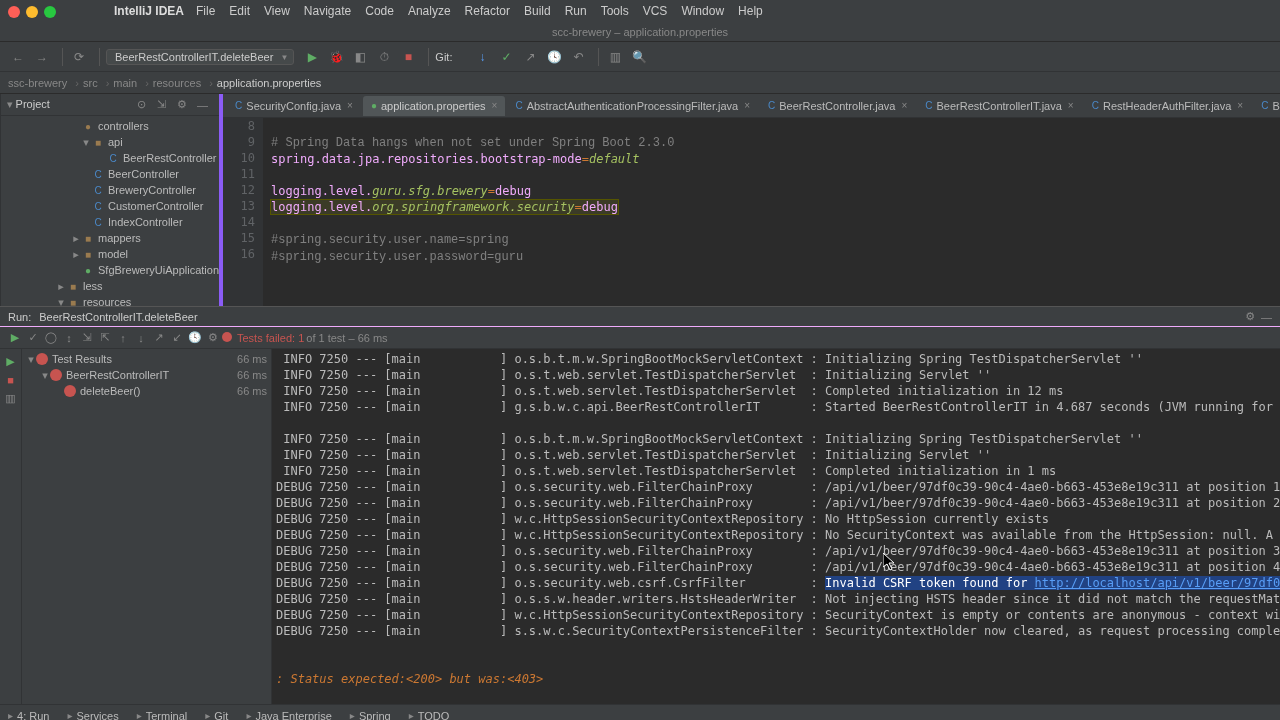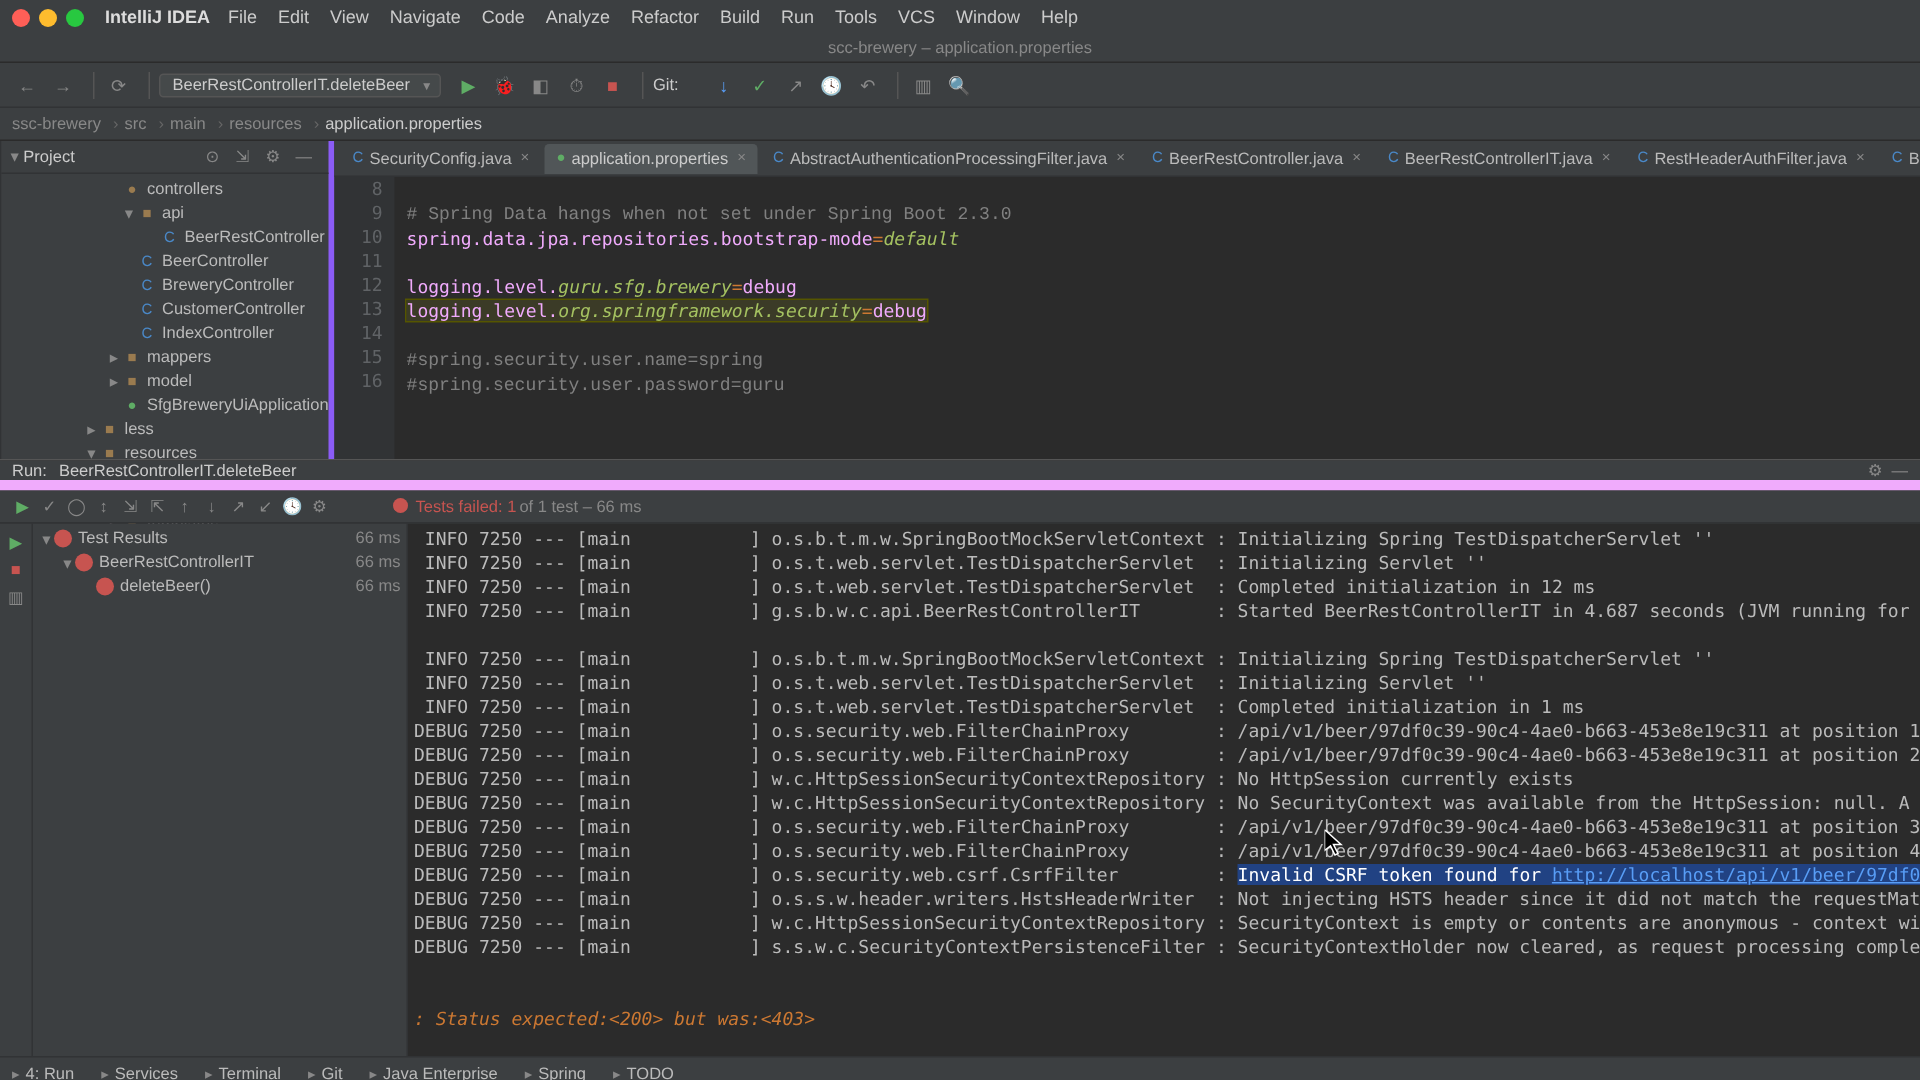--- a/index.html
+++ b/index.html
@@ -2,21 +2,21 @@
 <html><head>
 <meta charset="utf-8">
 <style>
 * { margin: 0; padding: 0; box-sizing: border-box; }
 body { font-family: -apple-system, "Helvetica Neue", Arial, sans-serif; font-size: 12px; background: #3c3f41; color: #bbbbbb; width: 1280px; height: 720px; overflow: hidden; position: relative; }
 .mac-buttons { display: flex; gap: 6px; position: absolute; left: 8px; top: 6px; }
 .mac-btn { width: 12px; height: 12px; border-radius: 50%; }
 .mac-close { background: #ff5f57; }
 .mac-min { background: #febc2e; }
 .mac-max { background: #28c840; }
-.menubar { height: 22px; background: #3c3f41; display: flex; align-items: center; padding-left: 70px; color: #ccc; font-size: 12px; }
+.menubar { height: 22px; background: #3c3f41; display: flex; align-items: center; padding-left: 70px; color: #ccc; font-size: 12px; margin-left: 44px; }
 .menubar .app-name { font-weight: bold; margin-right: 12px; color: #ddd; }
 .menubar .menu-item { margin-right: 14px; cursor: default; }
 .title-row { height: 20px; background: #3c3f41; text-align: center; font-size: 11px; color: #888; line-height: 20px; border-bottom: 1px solid #2b2b2b; }
 .toolbar { height: 30px; background: #3c3f41; display: flex; align-items: center; padding: 0 8px; border-bottom: 1px solid #313335; }
 .toolbar .runconfig { background: #45494a; border: 1px solid #555; border-radius: 3px; padding: 1px 20px 1px 8px; font-size: 11px; color: #ccc; margin-right: 8px; position: relative; }
 .toolbar .runconfig::after { content: "▼"; font-size: 8px; position: absolute; right: 5px; top: 3px; color: #888; }
 .toolbar .tb-icon { width: 20px; height: 20px; display: flex; align-items: center; justify-content: center; color: #888; margin-right: 4px; font-size: 12px; }
 .toolbar .tb-run { color: #5fad65; }
 .toolbar .tb-debug { color: #888; }
 .toolbar .sep { width: 1px; height: 18px; background: #555; margin: 0 6px; }
@@ -49,29 +49,29 @@
 .etab .close { margin-left: 6px; color: #888; font-size: 10px; }
 .code-area { flex: 1; display: flex; font-family: "Menlo", "Consolas", monospace; font-size: 12px; line-height: 16px; overflow: hidden; }
 .gutter { width: 40px; text-align: right; padding-right: 8px; color: #606366; background: #313335; }
 .code-lines { flex: 1; padding-left: 8px; white-space: pre; }
 .c-comment { color: #808080; font-family: Liberation Mono, monospace; }
 .c-key { color: #f0abfc; }
 .c-eq { color: #cc7832; }
 .c-val { color: #a5c261; font-style: italic; }
 .c-highlight { background: rgba(255,255,0,0.08); outline: 1px solid #555500; }
 .run-panel { height: 398px; background: #2b2b2b; border-top: 1px solid #555; display: flex; flex-direction: column; }
-.run-header { height: 20px; background: #3c3f41; display: flex; align-items: center; padding: 0 8px; font-size: 11px; color: #ccc; border-bottom: 7px solid #f0abfc; }
+.run-header { height: 20px; background: #3c3f41; display: flex; align-items: center; padding: 0 8px; font-size: 11px; color: #ccc; border-bottom: 1px solid #f0abfc; }
 .run-header .rh-label { margin-right: 8px; }
 .run-header .rh-name { color: #ccc; }
 .run-header .spacer { flex: 1; }
 .run-header .rh-icon { color: #888; margin-left: 6px; }
 .run-toolbar { height: 22px; background: #3c3f41; display: flex; align-items: center; padding: 0 6px; border-bottom: 1px solid #313335; }
 .run-toolbar .rt-icon { width: 18px; text-align: center; color: #888; font-size: 11px; }
 .run-toolbar .rt-run { color: #5fad65; }
-.run-toolbar .rt-fail { display: flex; margin-left: 40px; }
+.run-toolbar .rt-fail { display: flex; }
 .run-toolbar .rt-fail-dot { width: 10px; height: 10px; background: #c75450; border-radius: 50%; margin-right: 5px; }
 .run-toolbar .rt-fail-text { color: #c75450; font-size: 11px; }
 .run-toolbar .rt-fail-rest { color: #888; margin-left: 2px; font-size: 11px; }
 .run-body { flex: 1; display: flex; overflow: hidden; }
 .run-gutter { width: 22px; background: #3c3f41; border-right: 1px solid #313335; }
 .run-gutter .rg-icon { display:block; margin: 6px auto; color: #888; font-size: 11px; text-align:center; }
 .test-tree { width: 250px; background: #3c3f41; border-right: 1px solid #313335; font-size: 11px; padding-top: 2px; }
 .tt-row { display: flex; align-items: center; height: 16px; padding: 0 4px; }
 .tt-row .tt-exp { width: 10px; color: #888; text-align: center; }
 .tt-row .tt-icon { width: 12px; height: 12px; border-radius: 50%; margin-right: 4px; }

